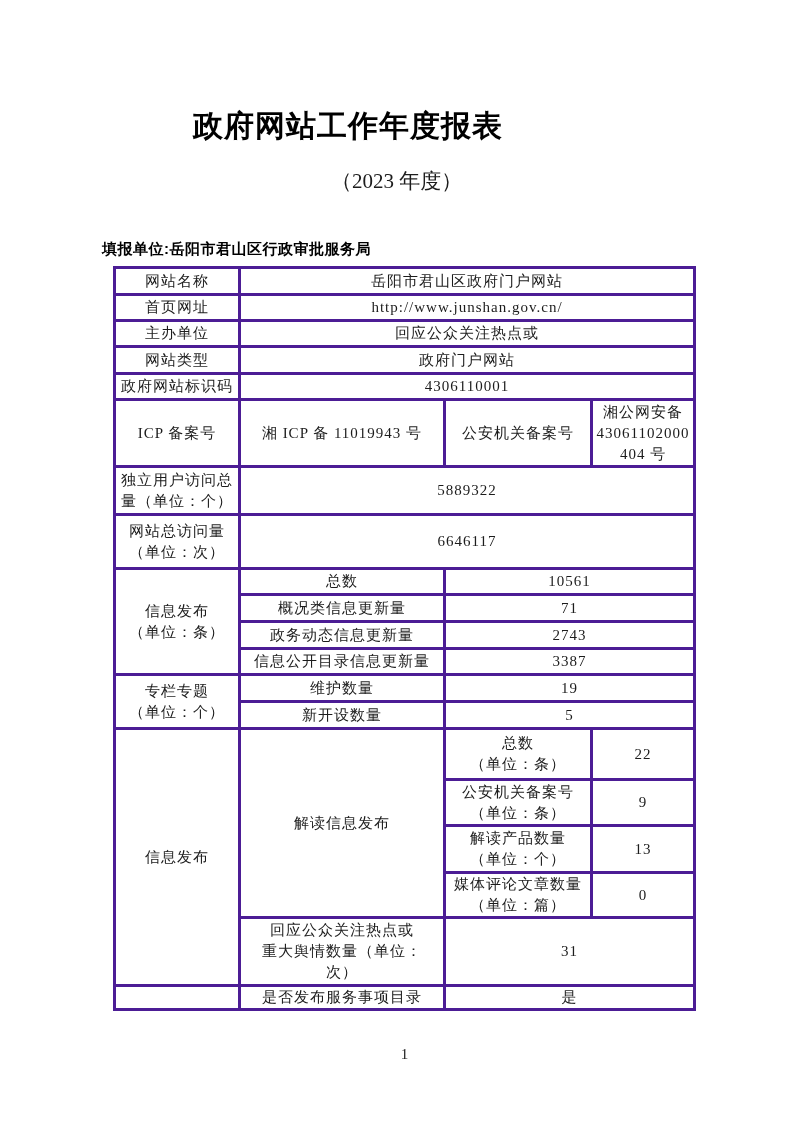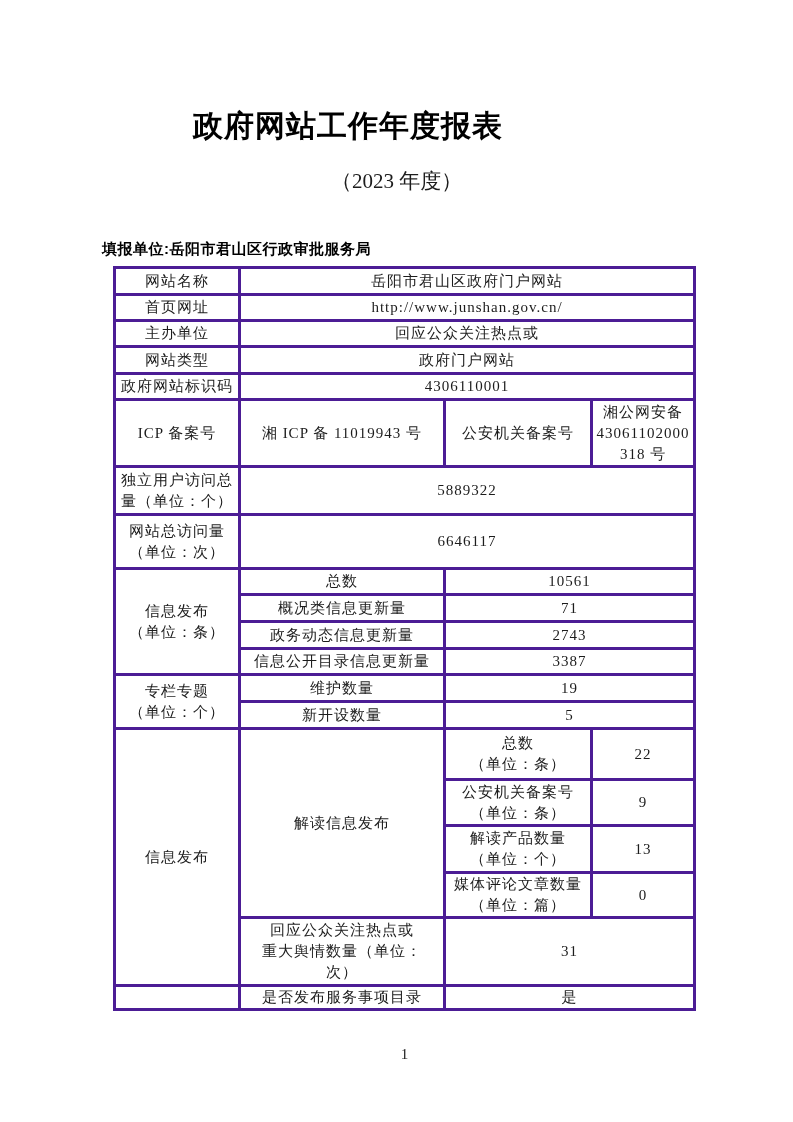--- a/index.html
+++ b/index.html
@@ -91,21 +91,21 @@
       <tr class="h26">
         <td>政府网站标识码</td>
         <td colspan="3">4306110001</td>
       </tr>
       <tr class="h67">
         <td>ICP 备案号</td>
         <td>湘 ICP 备 11019943 号</td>
         <td>公安机关备案号</td>
         <td>湘公网安备
 43061102000
-318 号</td>
+404 号</td>
       </tr>
       <tr class="h48">
         <td>独立用户访问总
 量（单位：个）</td>
         <td colspan="3">5889322</td>
       </tr>
       <tr class="h54">
         <td>网站总访问量
 （单位：次）</td>
         <td colspan="3">6646117</td>

